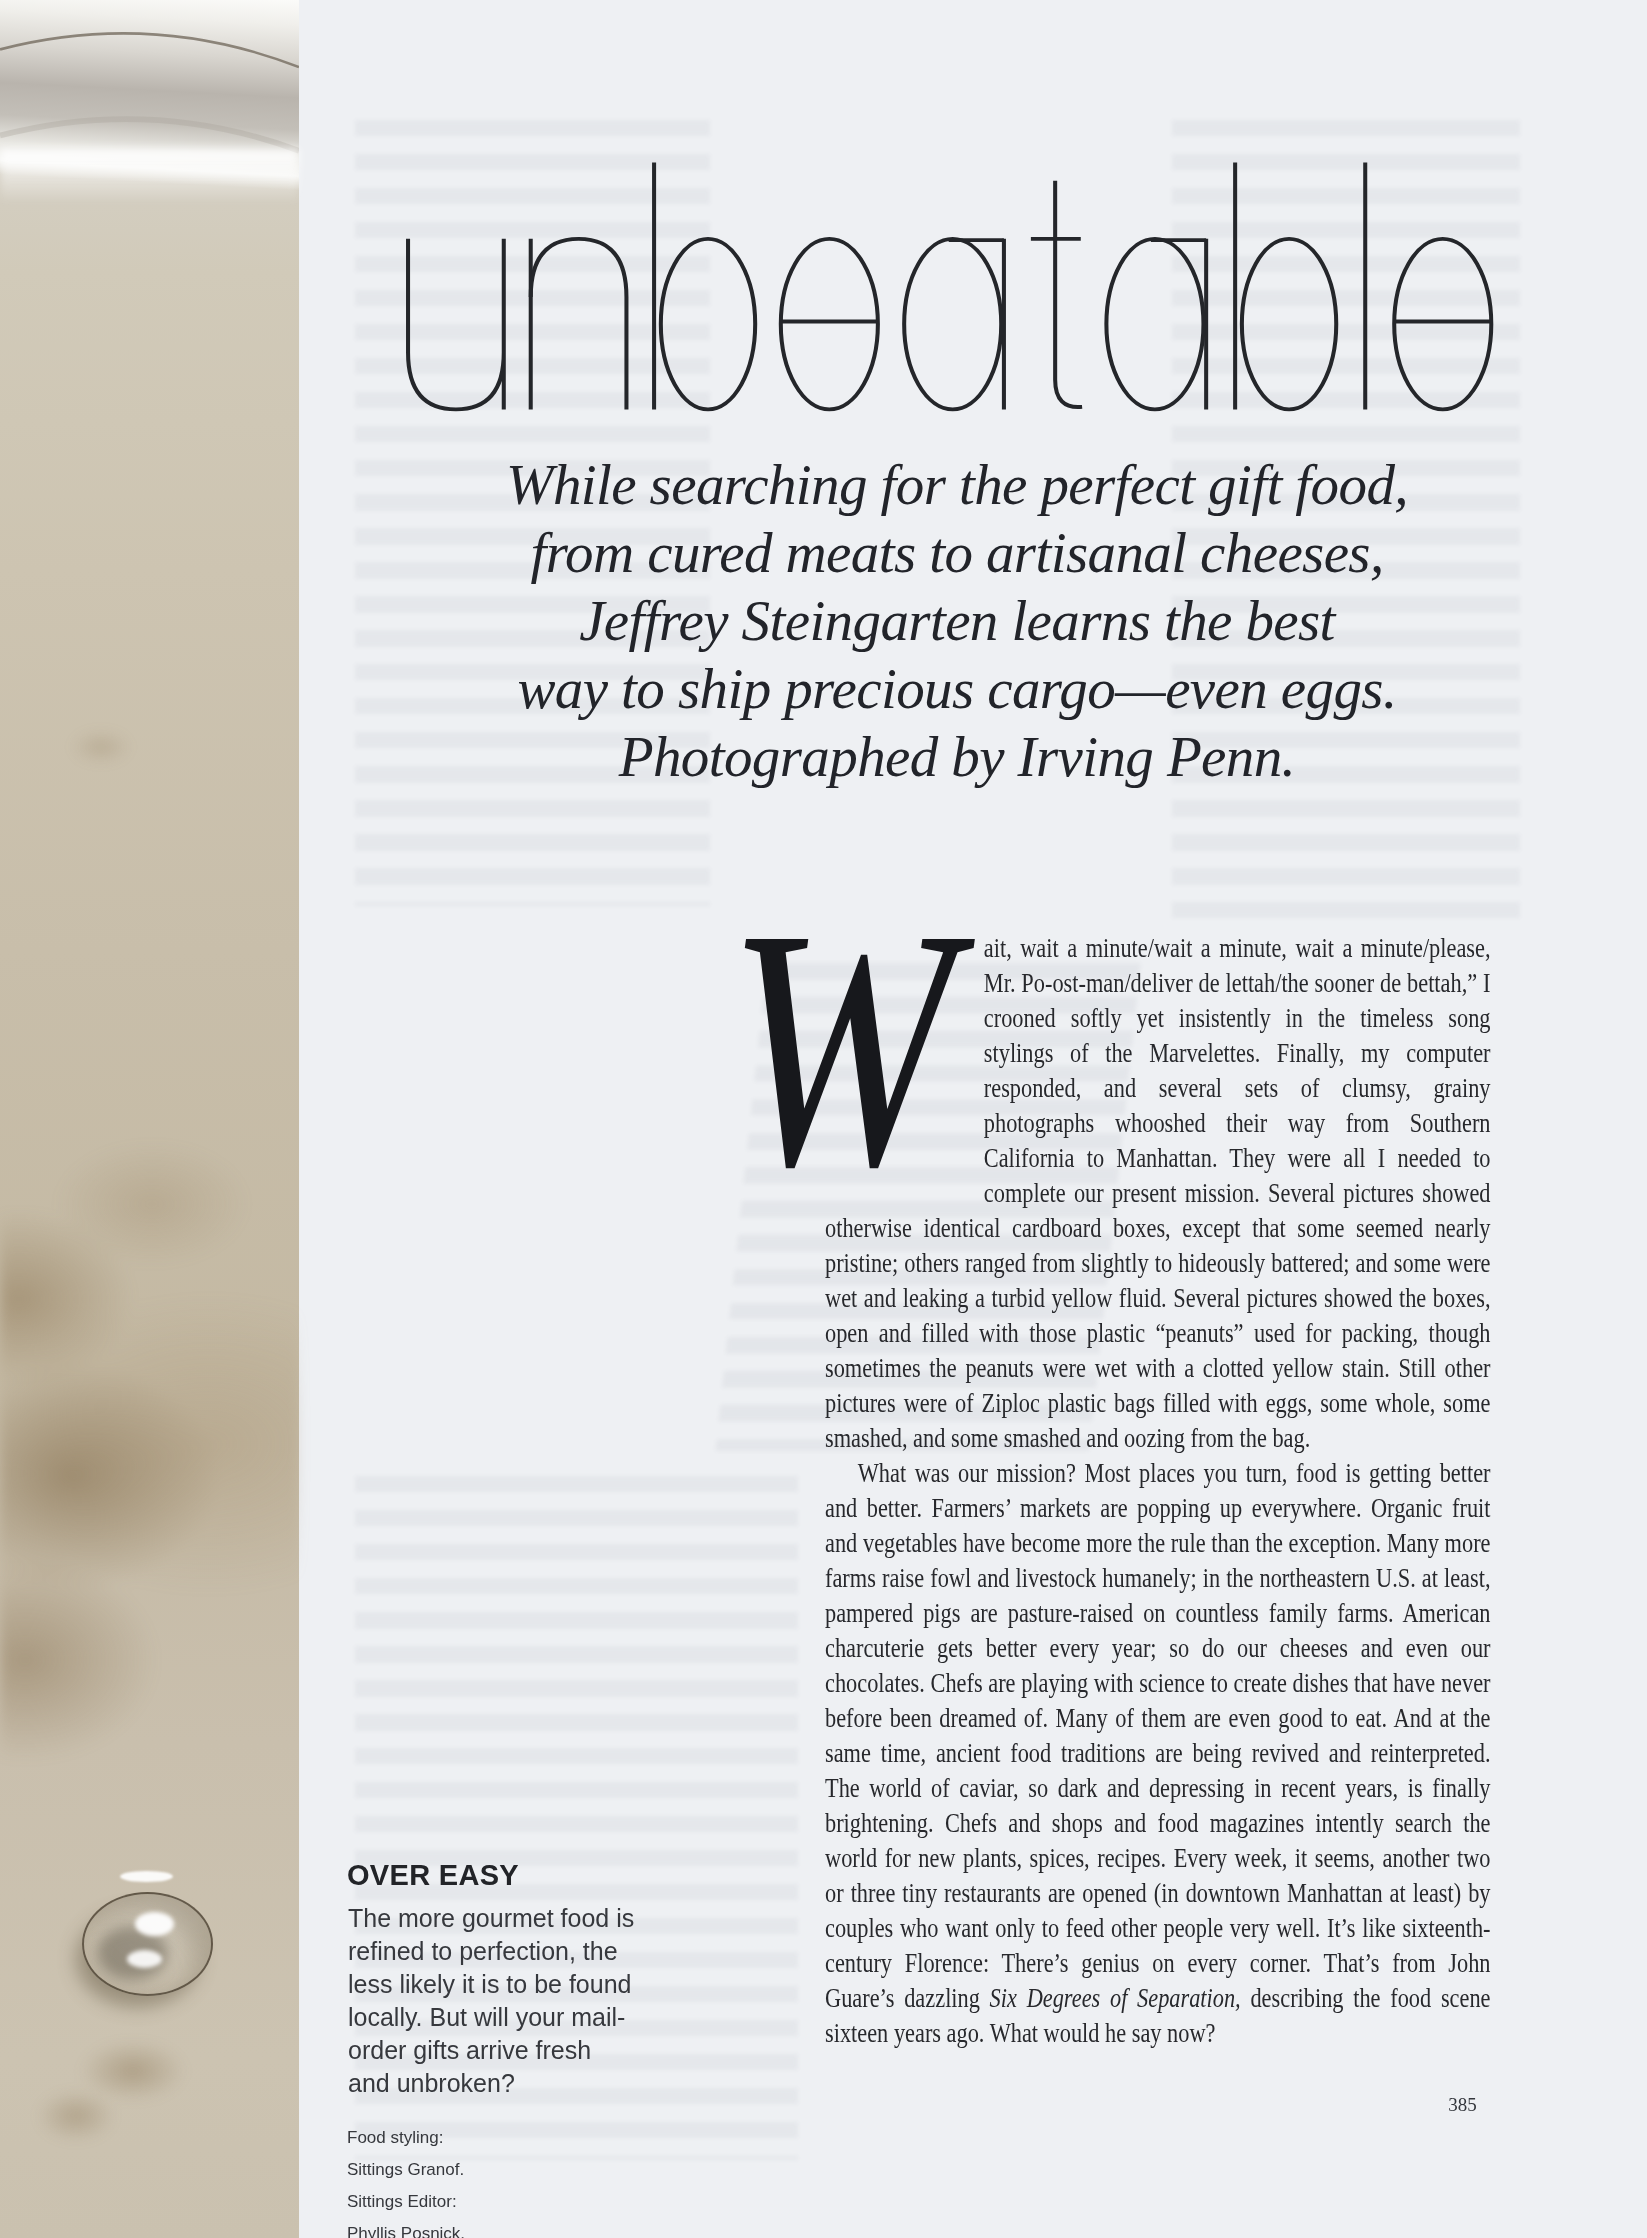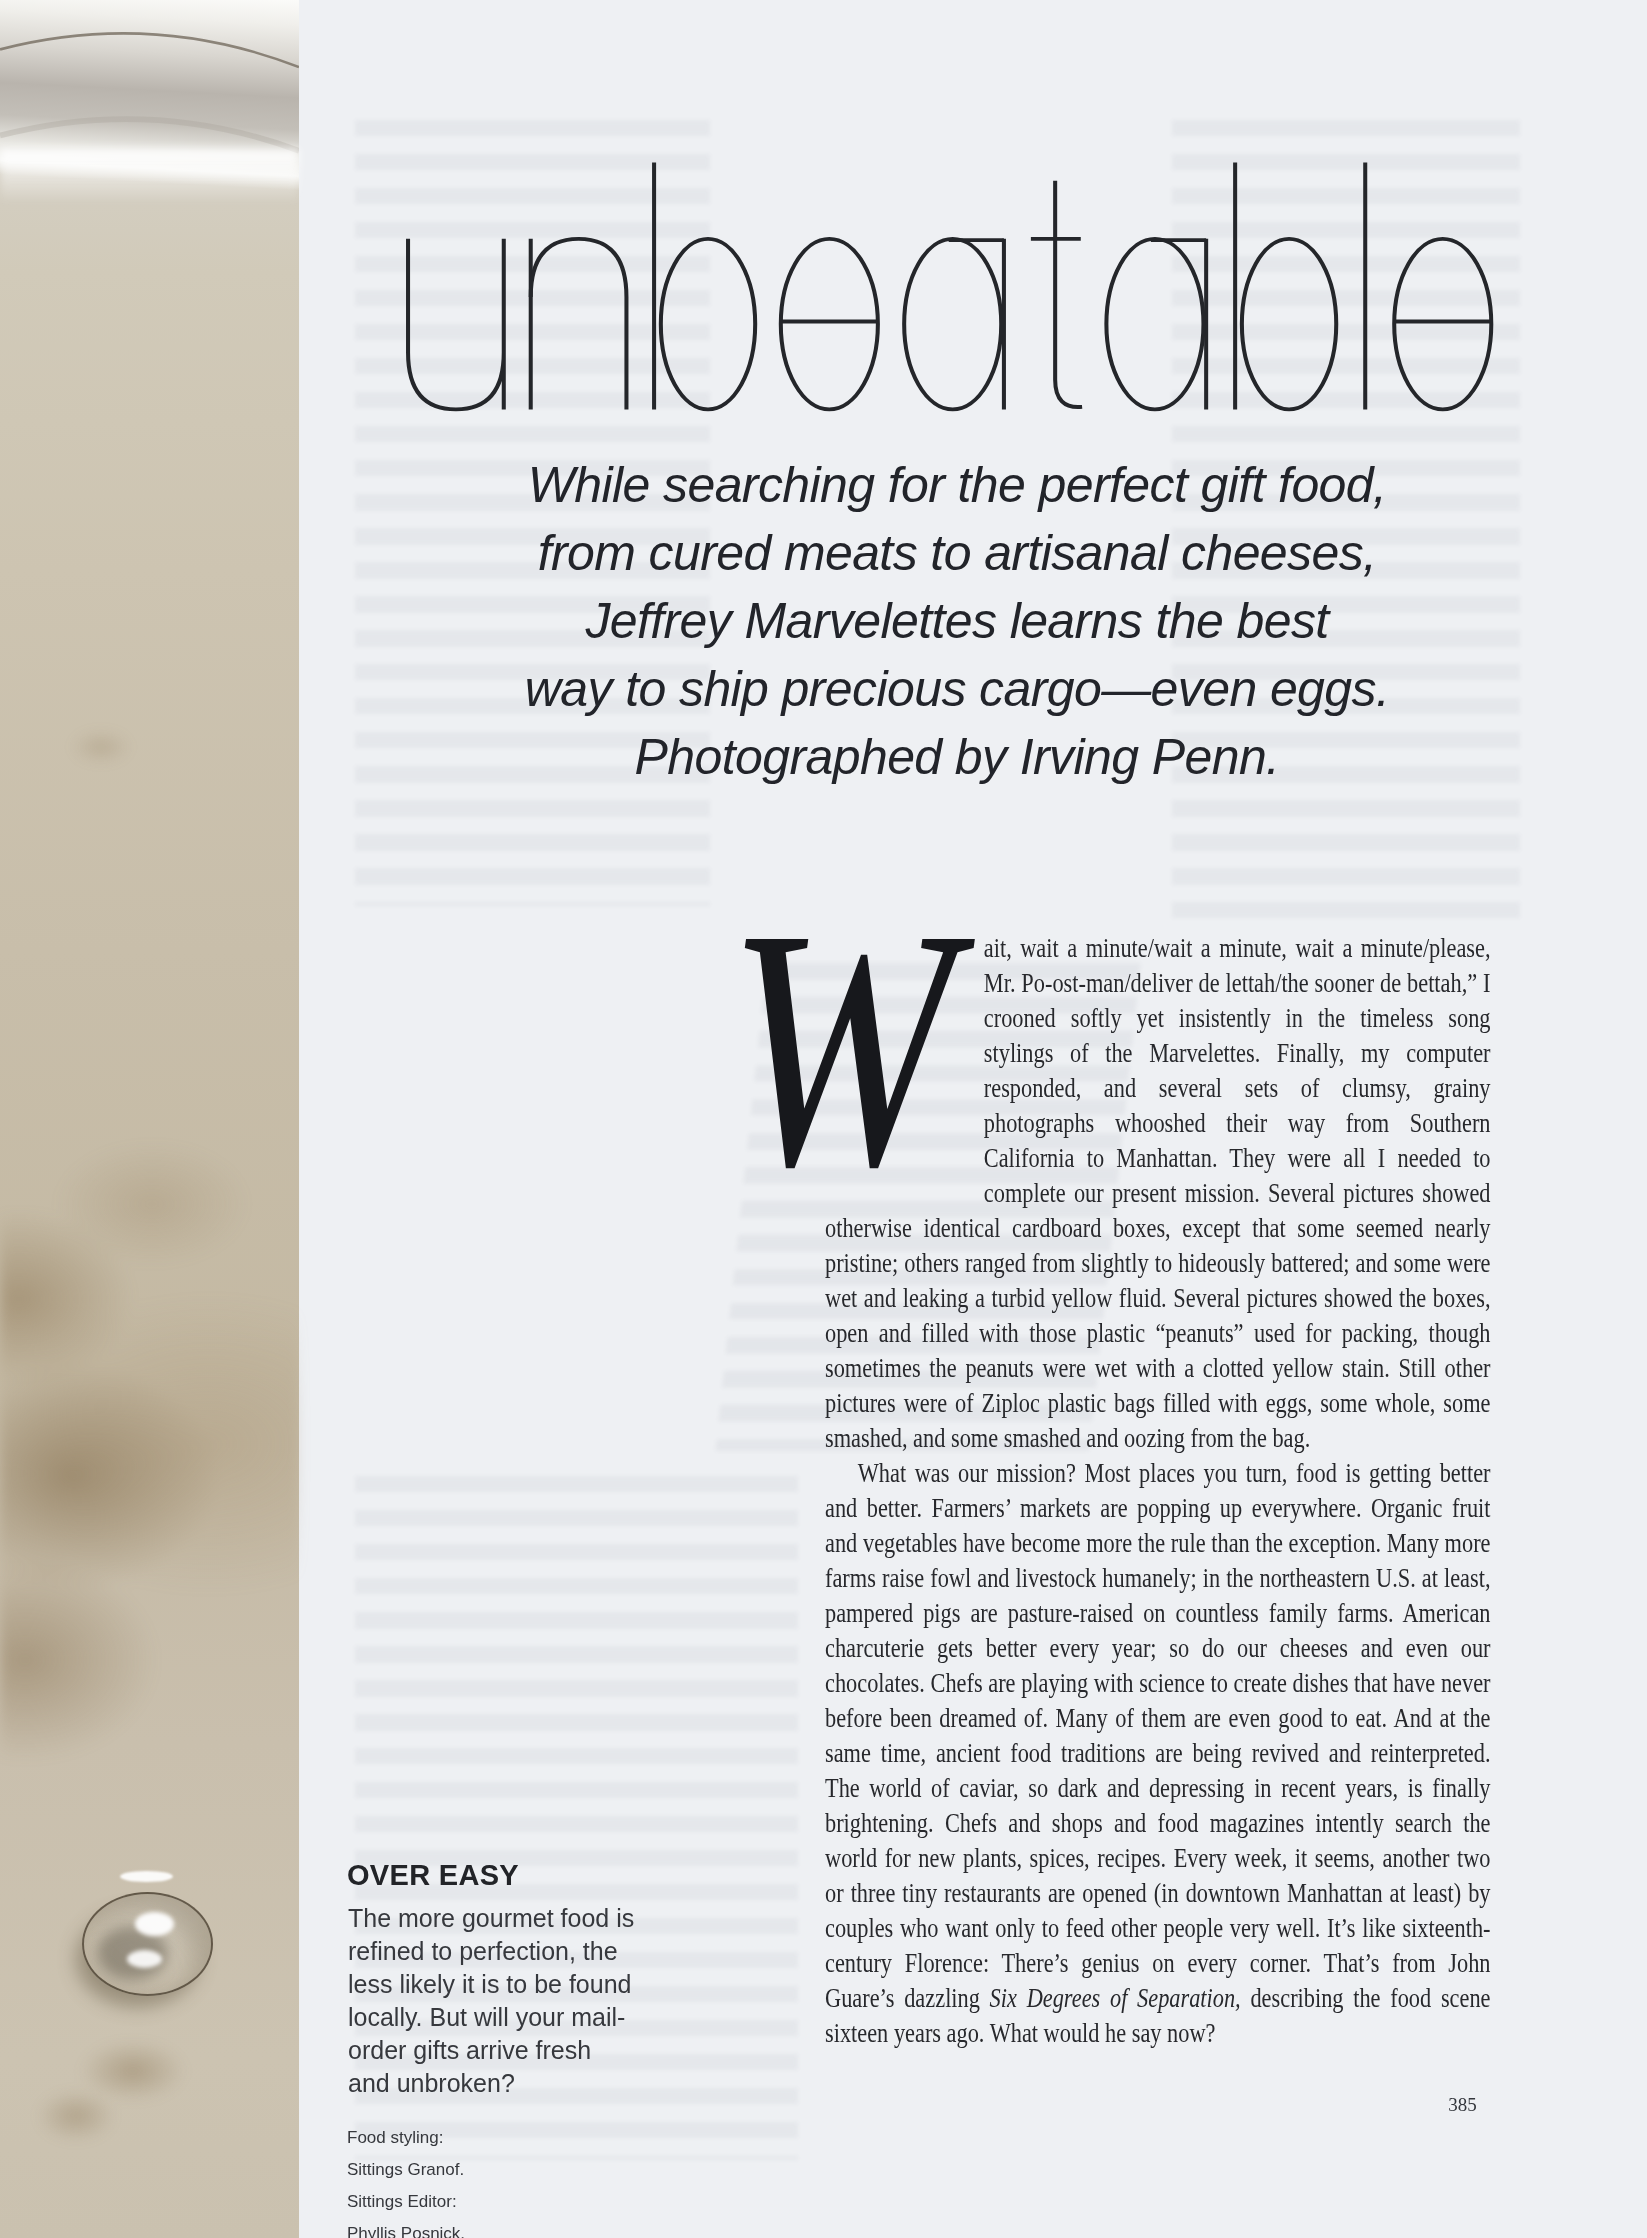--- a/index.html
+++ b/index.html
@@ -48,21 +48,21 @@
   .ghost-1{left:355px;top:120px;width:355px;height:786px;}
   .ghost-2{left:1172px;top:120px;width:348px;height:798px;}
   .ghost-3{left:741px;top:963px;width:374px;height:488px;opacity:.06;transform:skewX(-6deg);}
   .ghost-4{left:355px;top:1476px;width:443px;height:684px;}
   
   .headline{position:absolute;left:404px;top:160px;width:1092px;height:252px;z-index:2;}
   .headline svg{display:block;}
   .sr-text{position:absolute;left:0;top:0;width:0.6px;height:0.6px;overflow:hidden;opacity:0;}
   
   .dek{position:absolute;left:393px;top:451px;width:1128px;z-index:2;text-align:center;
-    font-family:Liberation Sans, sans-serif;font-style:italic;font-size:50px;line-height:68px;
+    font-family:Liberation Serif, serif;font-style:italic;font-size:57px;line-height:68px;
     color:#22242a;letter-spacing:-0.6px;}
   
   .bodycol{position:absolute;left:825px;top:930px;width:834px;z-index:2;
     transform:scaleX(.798);transform-origin:0 0;
     font-family:"Liberation Serif",serif;font-size:28px;line-height:35px;color:#27282c;
     text-align:justify;}
   .bodycol p{margin:0;}
   .para-2{text-indent:41px;}
   .dropcap-box{float:left;width:317px;height:244px;margin:2.5px 0 0 -118px;position:relative;}
   .dropcap-box span{position:absolute;left:-5px;top:-56px;display:block;
@@ -146,21 +146,21 @@
       <g transform="translate(1466,4)">
         <path d="M3,246 L147,246" fill="none" stroke="#24262a" stroke-width="6"></path>
         <ellipse cx="75" cy="250" rx="72" ry="132" fill="none" stroke="#24262a" stroke-width="6"></ellipse>
       </g>
     </svg>
 </div>
 
 <div class="dek">
   <div>While searching for the perfect gift food,</div>
   <div>from cured meats to artisanal cheeses,</div>
-  <div>Jeffrey Marvelettes learns the best</div>
+  <div>Jeffrey Steingarten learns the best</div>
   <div>way to ship precious cargo—even eggs.</div>
   <div>Photographed by Irving Penn.</div>
 </div>
 
 <div class="bodycol">
   <p class="para-1">
     <span class="dropcap-box">
         <span>W</span>
       </span><span>ait, wait a minute/wait a minute, wait a minute/please, Mr. Po-ost-man/deliver de lettah/the sooner de bettah,” I crooned softly yet insistently in the timeless song stylings of the Marvelettes. Finally, my computer responded, and several sets of clumsy, grainy photographs whooshed their way from Southern California to Manhattan. They were all I needed to complete our present mission. Several pictures showed otherwise identical cardboard boxes, except that some seemed nearly pristine; others ranged from slightly to hideously battered; and some were wet and leaking a turbid yellow fluid. Several pictures showed the boxes, open and filled with those plastic “peanuts” used for packing, though sometimes the peanuts were wet with a clotted yellow stain. Still other pictures were of Ziploc plastic bags filled with eggs, some whole, some smashed, and some smashed and oozing from the bag.</span>
   </p>

